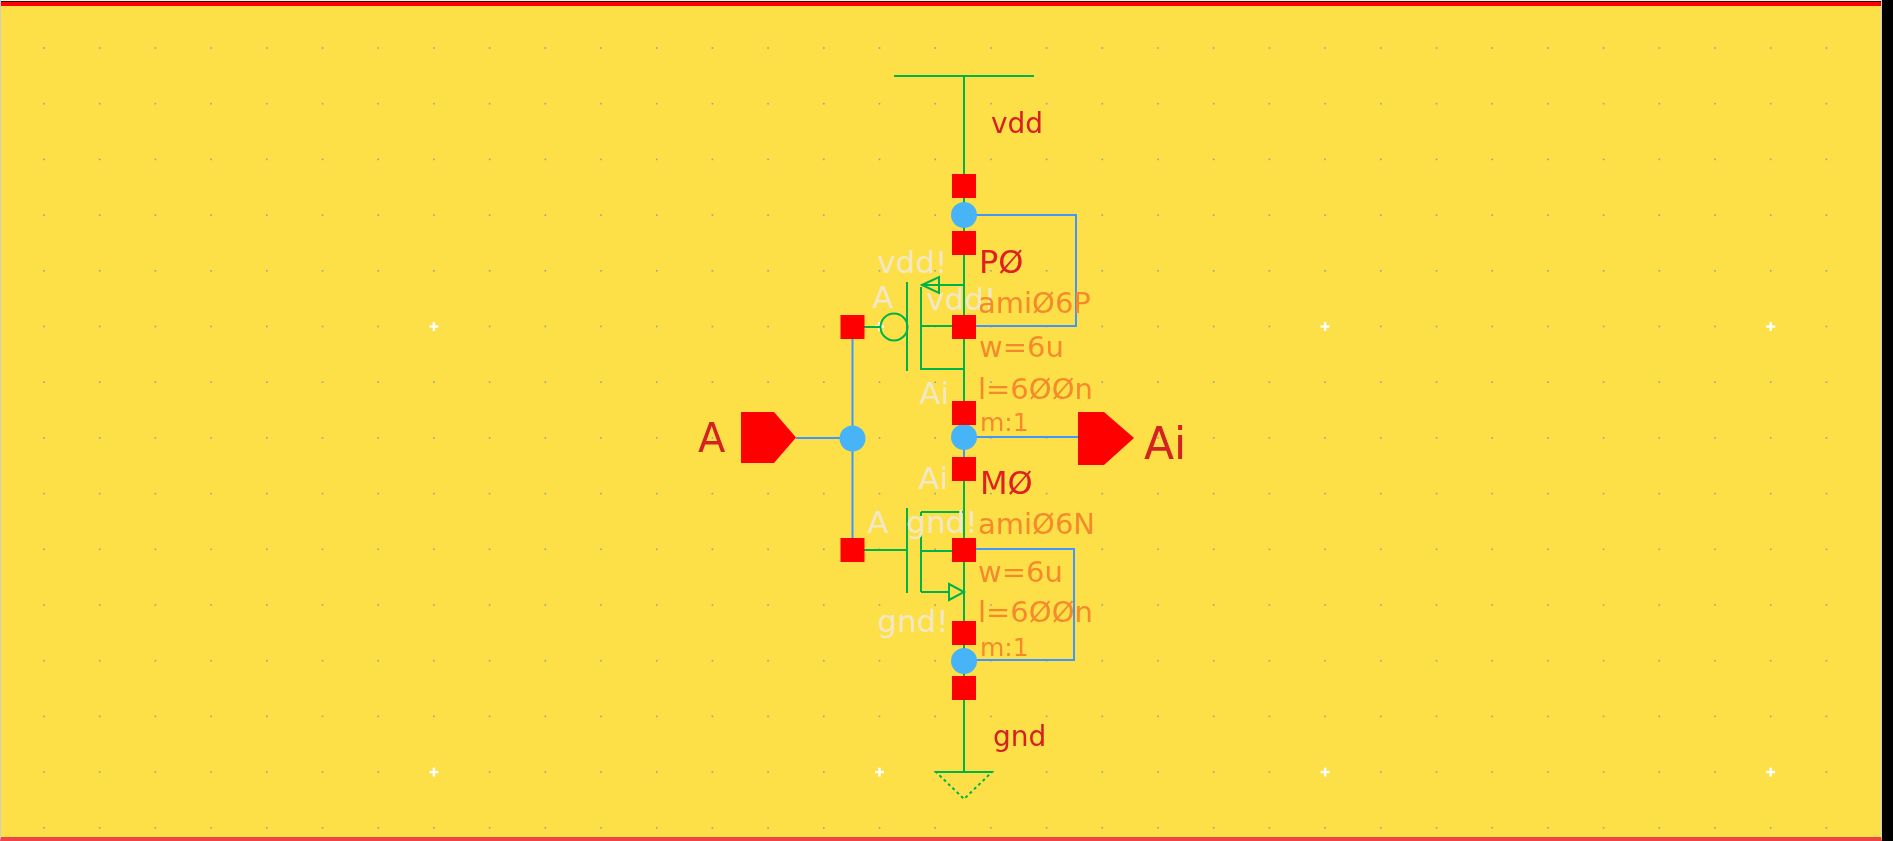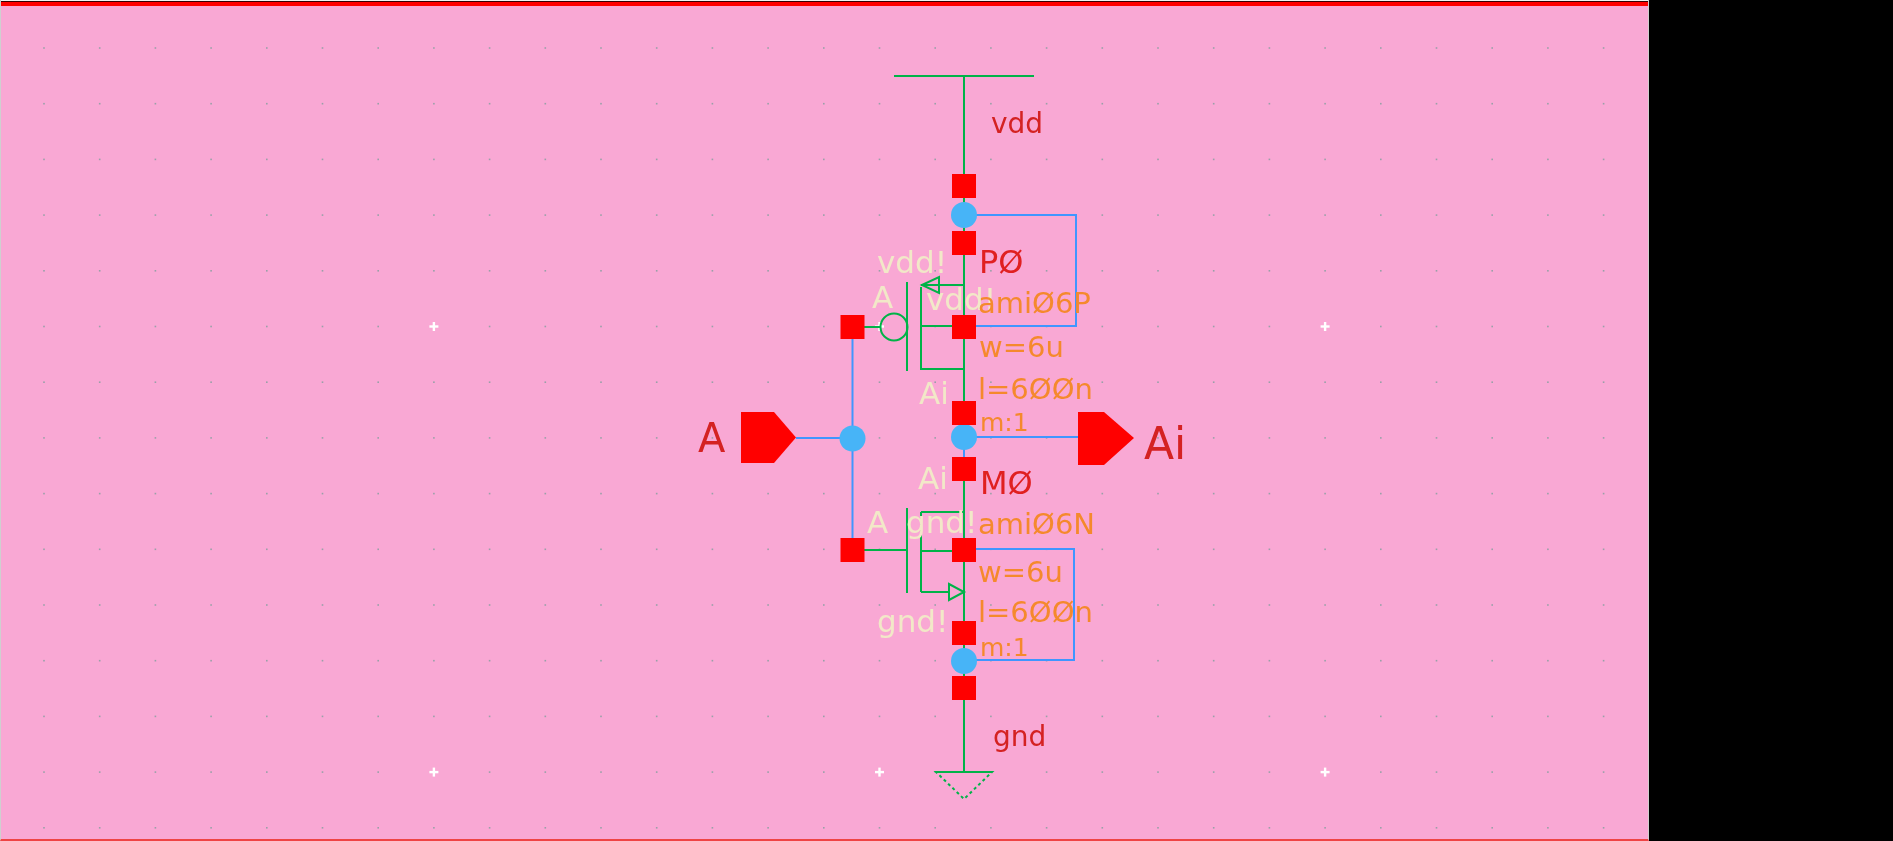--- a/index.html
+++ b/index.html
@@ -1,17 +1,17 @@
 <!DOCTYPE html>
 <html><head>
 <meta charset="utf-8">
 <style>
   html,body{margin:0;padding:0;background:#000;}
-  .frame{position:relative;width:1649px;height:841px;background:#f9a8d4;overflow:hidden;
-         border-left:1px solid #cfcfcf;border-right:1px solid #cfcfcf;border-bottom:2px solid #ef4444;box-sizing:border-box;}
+  .frame{position:relative;width:1882px;height:841px;background:#fde047;overflow:hidden;
+         border-left:1px solid #cfcfcf;border-right:1px solid #cfcfcf;border-bottom:4px solid #ef4444;box-sizing:border-box;}
   .topchrome{position:absolute;top:0;left:0;width:100%;height:6px;}
   .topchrome .w{height:1px;background:#f2f2f2;}
   .topchrome .d{height:1px;background:#3a0000;}
   .topchrome .r{height:4px;background:#ff0000;}
   svg{position:absolute;top:0;left:0;}
   text{font-family:"DejaVu Sans","Liberation Sans",sans-serif;}
   .net{fill:#f2e8c8;font-size:31px;}
   .param{fill:#f5892c;font-size:29px;}
   .param-s{fill:#f5892c;font-size:25px;}
   .iname{fill:#e02020;font-size:32px;}

